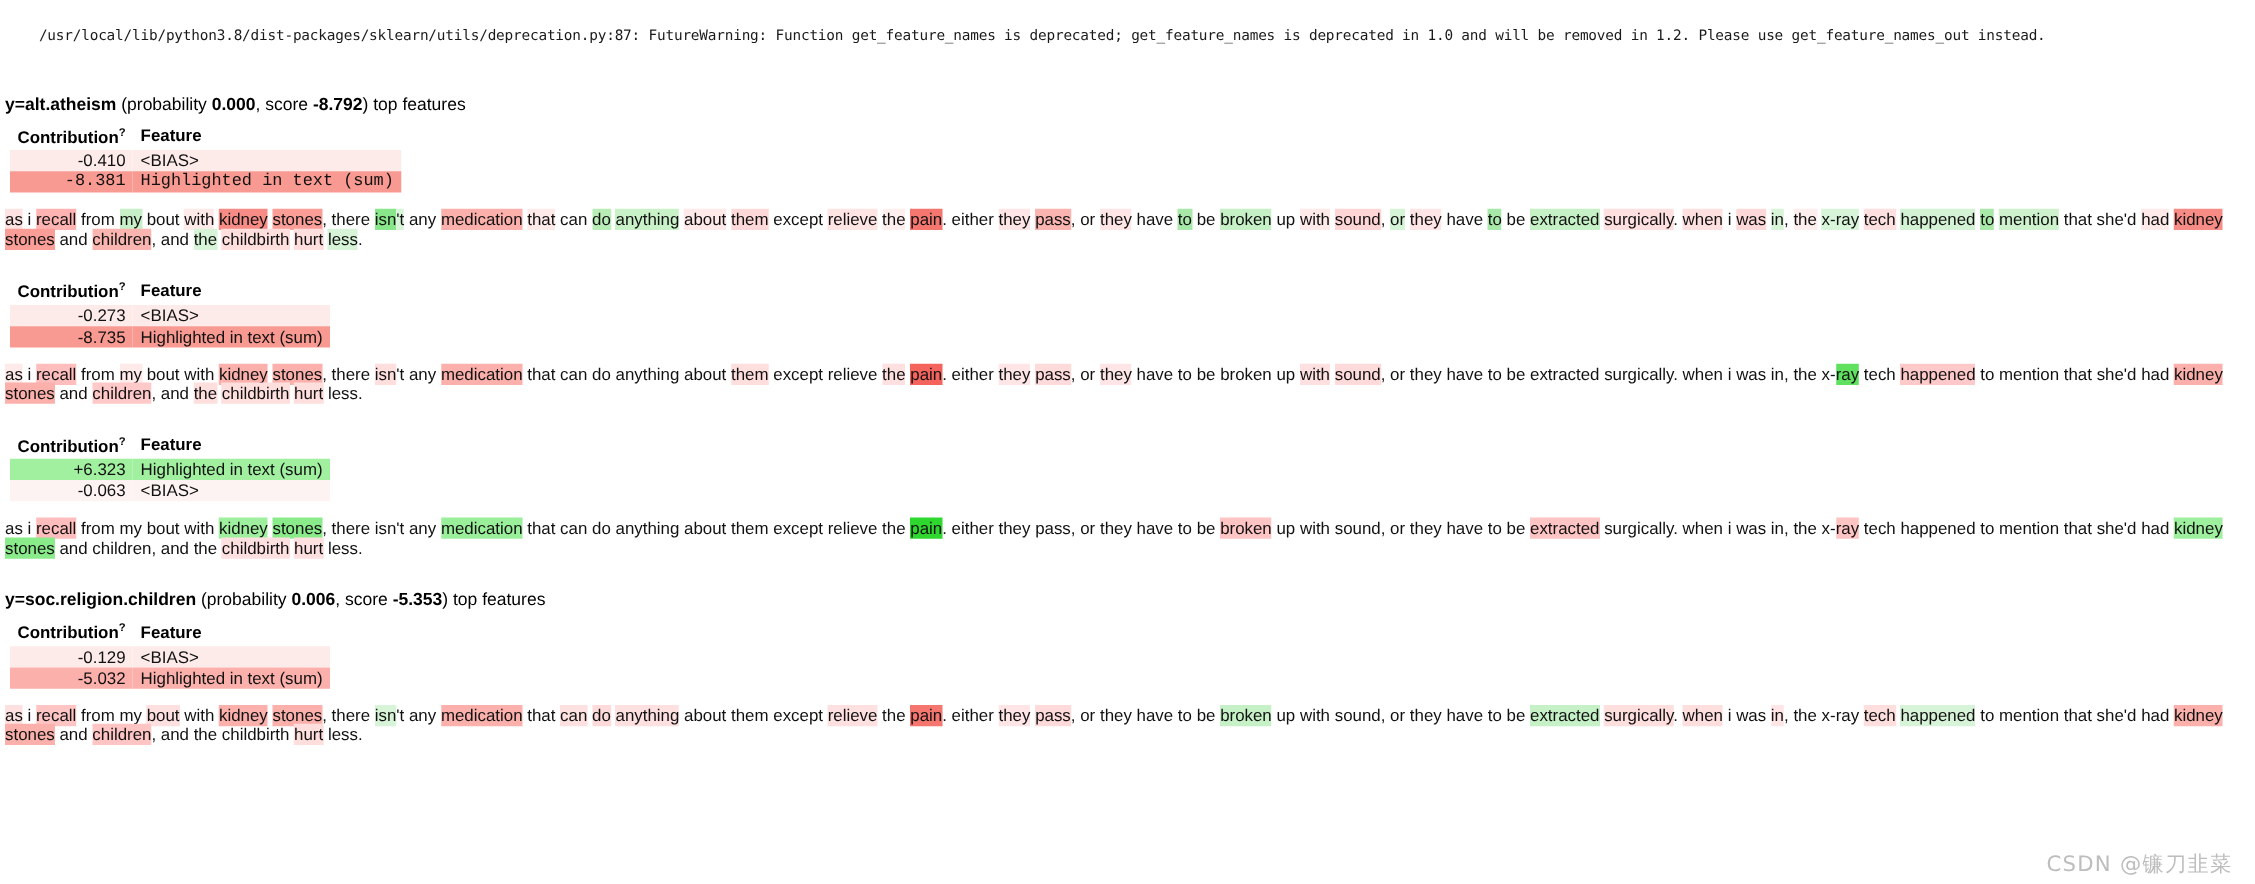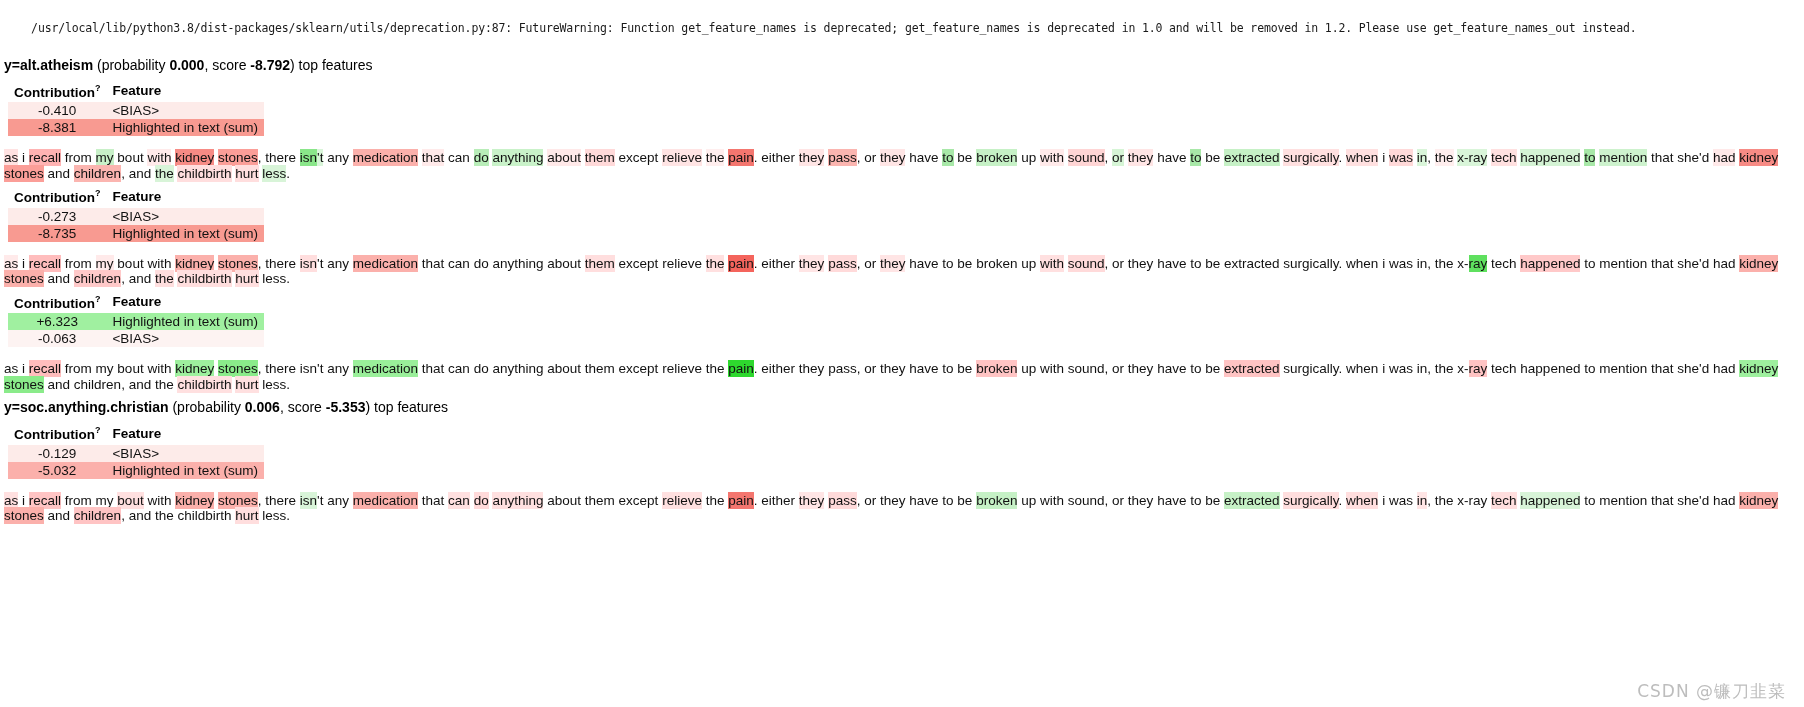--- a/index.html
+++ b/index.html
@@ -25,21 +25,21 @@
     font-size: 11.5px;
     line-height: 14.5px;
     color: #1a1a1a;
     white-space: pre;
     padding-left: 4px;
     letter-spacing: -0.15px;
   }
   .warning .indent { display:block; }
 
   
-  .section { margin-top: 6px; }
+  .section { margin-top: 24px; }
   .expl-title {
     font-size: 14px;
     line-height: 18px;
     color: #000;
     padding-left: 4px;
     margin-bottom: 8px;
   }
   .expl-title .b { font-weight: bold; }
 
   table.contrib {
@@ -56,21 +56,21 @@
     color: #000;
   }
   table.contrib th.num { text-align: right; }
   table.contrib td {
     padding: 1px 6px;
     font-size: 13.5px;
     color: #111;
     border: none;
     white-space: nowrap;
   }
-  table.contrib td.num { text-align: center; }
+  table.contrib td.num { text-align: right; }
   sup.q { font-size: 9px; vertical-align: super; font-weight: bold; }
 
   
   .hl-text {
     font-size: 13.5px;
     line-height: 15.5px;
     padding: 0 0 0 4px;
     margin-top: 14px;
     color: #111;
     white-space: normal;
@@ -107,21 +107,21 @@
             <tr>
               <th class="num"><span>Contribution</span><sup class="q">?</sup></th>
               <th>Feature</th>
             </tr>
           </thead>
           <tbody>
             <tr style="background: rgb(253, 235, 233);">
               <td class="num">-0.410</td>
               <td>&lt;BIAS&gt;</td>
             </tr>
-            <tr style="background: rgb(248, 154, 145);">
+            <tr style="background: rgb(248, 154, 145); font-family: Liberation Mono, monospace;">
               <td class="num">-8.381</td>
               <td>Highlighted in text (sum)</td>
             </tr>
           </tbody>
         </table>
         <div class="hl-text"><span style="background: rgb(255, 226, 226);">as</span><span> </span><span>i</span><span> </span><span style="background: rgb(255, 179, 179);">recall</span><span> </span><span>from</span><span> </span><span style="background: rgb(200, 240, 200);">my</span><span> </span><span>bout</span><span> </span><span style="background: rgb(255, 234, 234);">with</span><span> </span><span style="background: rgb(247, 139, 133);">kidney</span><span> </span><span style="background: rgb(251, 158, 152);">stones</span><span>, </span><span>there</span><span> </span><span style="background: rgb(138, 230, 138);">isn</span><span style="background: rgb(217, 245, 217);">'t</span><span> </span><span>any</span><span> </span><span style="background: rgb(251, 176, 171);">medication</span><span> </span><span style="background: rgb(255, 234, 234);">that</span><span> </span><span>can</span><span> </span><span style="background: rgb(184, 237, 184);">do</span><span> </span><span style="background: rgb(201, 242, 201);">anything</span><span> </span><span style="background: rgb(255, 233, 233);">about</span><span> </span><span style="background: rgb(255, 217, 217);">them</span><span> </span><span>except</span><span> </span><span style="background: rgb(255, 228, 228);">relieve</span><span> </span><span style="background: rgb(255, 238, 238);">the</span><span> </span><span style="background: rgb(244, 118, 111);">pain</span><span>. </span><span>either</span><span> </span><span style="background: rgb(255, 229, 229);">they</span><span> </span><span style="background: rgb(251, 181, 176);">pass</span><span>, </span><span>or</span><span> </span><span style="background: rgb(255, 229, 229);">they</span><span> </span><span>have</span><span> </span><span style="background: rgb(168, 232, 168);">to</span><span> </span><span>be</span><span> </span><span style="background: rgb(198, 241, 198);">broken</span><span> </span><span>up</span><span> </span><span style="background: rgb(255, 234, 234);">with</span><span> </span><span style="background: rgb(255, 213, 213);">sound</span><span>, </span><span style="background: rgb(214, 245, 214);">or</span><span> </span><span style="background: rgb(255, 229, 229);">they</span><span> </span><span>have</span><span> </span><span style="background: rgb(168, 232, 168);">to</span><span> </span><span>be</span><span> </span><span style="background: rgb(198, 241, 198);">extracted</span><span> </span><span style="background: rgb(255, 224, 224);">surgically</span><span>. </span><span style="background: rgb(255, 224, 224);">when</span><span> </span><span>i</span><span> </span><span style="background: rgb(255, 217, 217);">was</span><span> </span><span style="background: rgb(217, 245, 217);">in</span><span>, </span><span style="background: rgb(255, 238, 238);">the</span><span> </span><span style="background: rgb(217, 245, 217);">x-ray</span><span> </span><span style="background: rgb(255, 224, 224);">tech</span><span> </span><span style="background: rgb(212, 243, 212);">happened</span><span> </span><span style="background: rgb(168, 232, 168);">to</span><span> </span><span style="background: rgb(205, 242, 205);">mention</span><span> </span><span>that</span><span> </span><span>she'd</span><span> </span><span style="background: rgb(255, 233, 233);">had</span><span> </span><span style="background: rgb(247, 139, 133);">kidney</span><span> </span><span style="background: rgb(251, 158, 152);">stones</span><span> </span><span>and</span><span> </span><span style="background: rgb(251, 181, 176);">children</span><span>, </span><span>and</span><span> </span><span style="background: rgb(216, 244, 216);">the</span><span> </span><span style="background: rgb(255, 222, 222);">childbirth</span><span> </span><span style="background: rgb(255, 222, 222);">hurt</span><span> </span><span style="background: rgb(216, 244, 216);">less</span><span>.</span></div>
       </div>
       <div class="section">
         <table class="contrib">
           <thead>
@@ -158,21 +158,21 @@
             </tr>
             <tr style="background: rgb(253, 243, 242);">
               <td class="num">-0.063</td>
               <td>&lt;BIAS&gt;</td>
             </tr>
           </tbody>
         </table>
         <div class="hl-text"><span>as</span><span> </span><span>i</span><span> </span><span style="background: rgb(255, 189, 189);">recall</span><span> </span><span>from</span><span> </span><span>my</span><span> </span><span>bout</span><span> </span><span>with</span><span> </span><span style="background: rgb(158, 240, 158);">kidney</span><span> </span><span style="background: rgb(138, 235, 138);">stones</span><span>, </span><span>there</span><span> </span><span>isn't</span><span> </span><span>any</span><span> </span><span style="background: rgb(154, 239, 154);">medication</span><span> </span><span>that</span><span> </span><span>can</span><span> </span><span>do</span><span> </span><span>anything</span><span> </span><span>about</span><span> </span><span>them</span><span> </span><span>except</span><span> </span><span>relieve</span><span> </span><span>the</span><span> </span><span style="background: rgb(46, 216, 46);">pain</span><span>. </span><span>either</span><span> </span><span>they</span><span> </span><span>pass</span><span>, </span><span>or</span><span> </span><span>they</span><span> </span><span>have</span><span> </span><span>to</span><span> </span><span>be</span><span> </span><span style="background: rgb(255, 196, 196);">broken</span><span> </span><span>up</span><span> </span><span>with</span><span> </span><span>sound</span><span>, </span><span>or</span><span> </span><span>they</span><span> </span><span>have</span><span> </span><span>to</span><span> </span><span>be</span><span> </span><span style="background: rgb(255, 196, 196);">extracted</span><span> </span><span>surgically</span><span>. </span><span>when</span><span> </span><span>i</span><span> </span><span>was</span><span> </span><span>in</span><span>, </span><span>the</span><span> </span><span>x-</span><span style="background: rgb(255, 196, 196);">ray</span><span> </span><span>tech</span><span> </span><span>happened</span><span> </span><span>to</span><span> </span><span>mention</span><span> </span><span>that</span><span> </span><span>she'd</span><span> </span><span>had</span><span> </span><span style="background: rgb(158, 240, 158);">kidney</span><span> </span><span style="background: rgb(138, 235, 138);">stones</span><span> </span><span>and</span><span> </span><span>children</span><span>, </span><span>and</span><span> </span><span>the</span><span> </span><span style="background: rgb(255, 224, 224);">childbirth</span><span> </span><span style="background: rgb(255, 224, 224);">hurt</span><span> </span><span>less</span><span>.</span></div>
       </div>
       <div class="section">
-        <div class="expl-title"><span class="b">y=</span><span class="b">soc.anything.christian</span><span> (probability </span><span class="b">0.006</span><span>, score </span><span class="b">-5.353</span><span>) top features</span></div>
+        <div class="expl-title"><span class="b">y=</span><span class="b">soc.religion.children</span><span> (probability </span><span class="b">0.006</span><span>, score </span><span class="b">-5.353</span><span>) top features</span></div>
         <table class="contrib">
           <thead>
             <tr>
               <th class="num"><span>Contribution</span><sup class="q">?</sup></th>
               <th>Feature</th>
             </tr>
           </thead>
           <tbody>
             <tr style="background: rgb(253, 235, 233);">
               <td class="num">-0.129</td>

